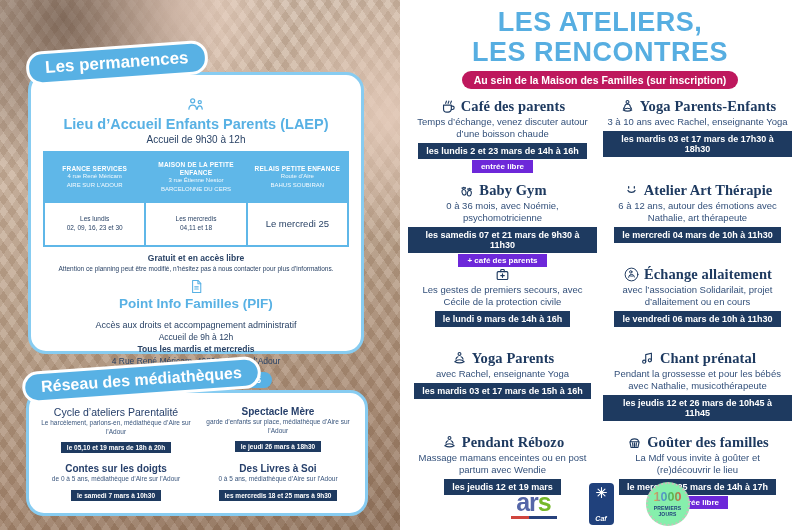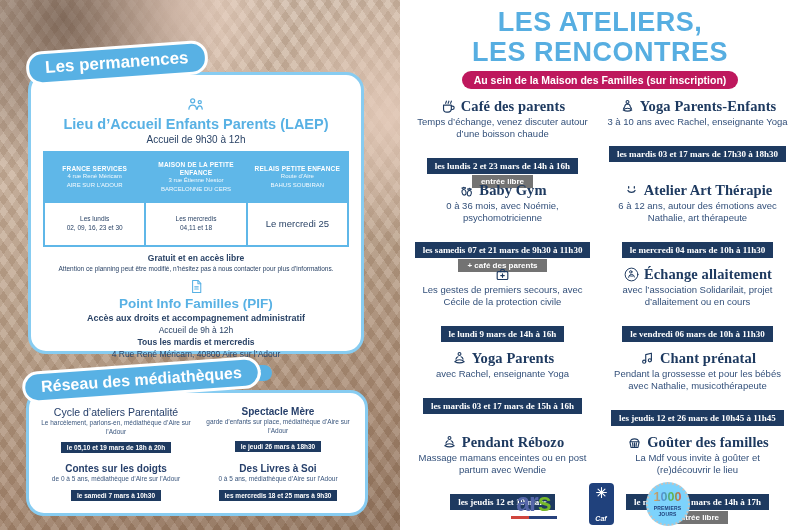--- a/index.html
+++ b/index.html
@@ -33,21 +33,21 @@
   .laep-table tr.thead td{background:#5fb7e8;color:#fff;height:42px;}
   .c-name{font-size:6.5px;font-weight:bold;letter-spacing:.2px;line-height:1.2;}
   .c-addr{font-size:6px;opacity:.93;margin-top:1px;line-height:1.25;}
   .laep-table tr.tbodyr td{color:#2a4366;height:36px;}
   .sched1,.sched2{font-size:6.5px;line-height:1.35;}
   .sched-big .sched1{font-size:9.5px;}
   .free{font-size:8.5px;font-weight:bold;color:#2a4366;margin-top:6px;}
   .warn{font-size:6.5px;color:#2a4366;margin-top:2px;line-height:1.25;}
   .pif-icon{margin-top:5px;}
   .pif-title{color:#58b1e4;font-weight:bold;font-size:13.5px;margin-top:1px;}
-  .pif-l1{font-size:9px;font-weight:bold;color:#2a4366;margin-top:2px;}
+  .pif-l1{font-size:9px;font-weight:normal;color:#2a4366;margin-top:9px;}
   .pif-l2{font-size:8.5px;color:#2a4366;margin-top:2px;}
   .pif-l3{font-size:8.5px;font-weight:bold;color:#2a4366;margin-top:2px;}
   .pif-l4{font-size:8.5px;color:#2a4366;margin-top:2px;}
   .phone-pill{display:inline-block;background:#58b1e4;color:#fff;font-size:8.5px;
               font-weight:bold;border-radius:10px;padding:3px 11px;margin-top:6px;}
 
   .media-grid{display:grid;grid-template-columns:1fr 1fr;gap:9px 8px;height:100%;
               align-content:center;}
   .m-item{text-align:center;}
   .m-title{font-size:10px;font-weight:bold;color:#27406b;}
@@ -62,38 +62,38 @@
            line-height:1.12;letter-spacing:.5px;}
   .r-title-wrap{margin-top:7px;}
   .r-pill{display:block;width:fit-content;margin:4px auto 0;background:#be185d;color:#fff;
           font-size:10.5px;font-weight:bold;border-radius:11px;padding:3px 12px;}
   .ws-grid{display:grid;grid-template-columns:1fr 1fr;column-gap:6px;padding:9px 8px 0;}
   .ws{height:84px;text-align:center;}
   .ws-head{display:flex;align-items:center;justify-content:center;gap:4px;font-family:Liberation Serif, serif;}
   .ws-title{font-size:14.5px;font-weight:800;color:#1e3a60;letter-spacing:.1px;white-space:nowrap;}
   .ws-desc{font-size:9.5px;color:#33507a;line-height:1.22;margin-top:1px;padding:0 4px;}
   .ws-badge{display:inline-block;background:#1e3a60;color:#fff;font-size:9px;
-            font-weight:bold;padding:3px 8px;margin-top:18px;font-family:Liberation Serif, serif;}
-  .ws-extra{display:block;width:fit-content;margin:1px auto 0;background:#737373;color:#fff;
+            font-weight:bold;padding:3px 8px;margin-top:3px;}
+  .ws-extra{display:block;width:fit-content;margin:1px auto 0;background:#6d28d9;color:#fff;
             font-size:8px;font-weight:bold;padding:2px 9px;}
   svg.ic{flex:none;}
 
   
   .logos{position:absolute;left:0;right:0;bottom:3px;height:46px;display:flex;
          align-items:center;justify-content:center;gap:32px;z-index:2;}
   .ars{text-align:center;line-height:1;}
   .ars .a1{font-size:25px;font-weight:bold;letter-spacing:-1px;color:#5566a8;}
   .ars .a2{font-size:25px;font-weight:bold;letter-spacing:-1px;color:#76b82a;}
   .ars .bar{height:3px;width:46px;margin:1px auto 0;
             background:linear-gradient(90deg,#d0453e 0 40%,#27417c 40% 100%);}
   .caf{width:25px;height:42px;background:#20417c;border-radius:4px;color:#fff;
        display:flex;flex-direction:column;align-items:center;justify-content:space-between;
        padding:3px 0;box-sizing:border-box;}
   .caf .caf-t{font-size:7px;font-style:italic;font-weight:bold;}
-  .jours{width:44px;height:44px;border-radius:50%;border:2px dotted #c9c2bb;background:#7dd3fc;
+  .jours{width:44px;height:44px;border-radius:50%;border:2px dotted #c9c2bb;background:#86efac;
          display:flex;flex-direction:column;align-items:center;justify-content:center;box-sizing:border-box;}
   .jours .n{font-weight:800;font-size:12.5px;line-height:1;
             background:linear-gradient(90deg,#f2a33c,#4a90d9,#58b947,#e2574c);
             -webkit-background-clip:text;background-clip:text;color:transparent;}
   .jours .t{font-size:5px;color:#20417c;font-weight:bold;letter-spacing:.2px;margin-top:1px;text-align:center;line-height:1.2;}
 </style>
 </head>
 <body>
 
 <div class="page">

